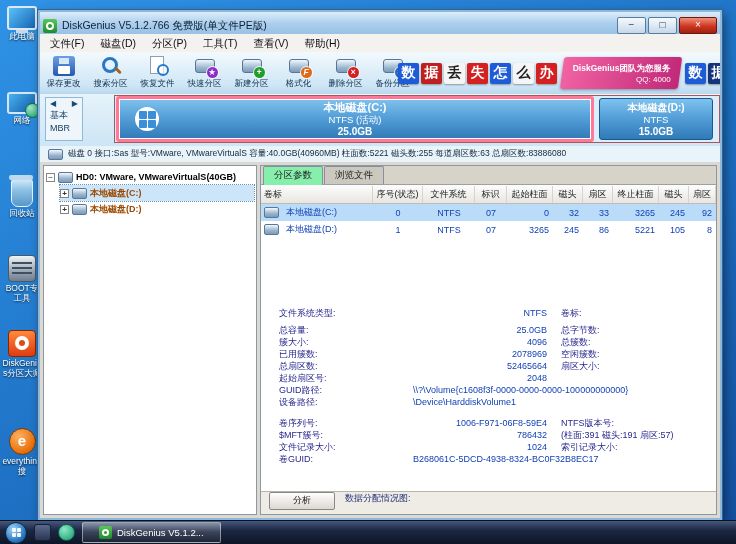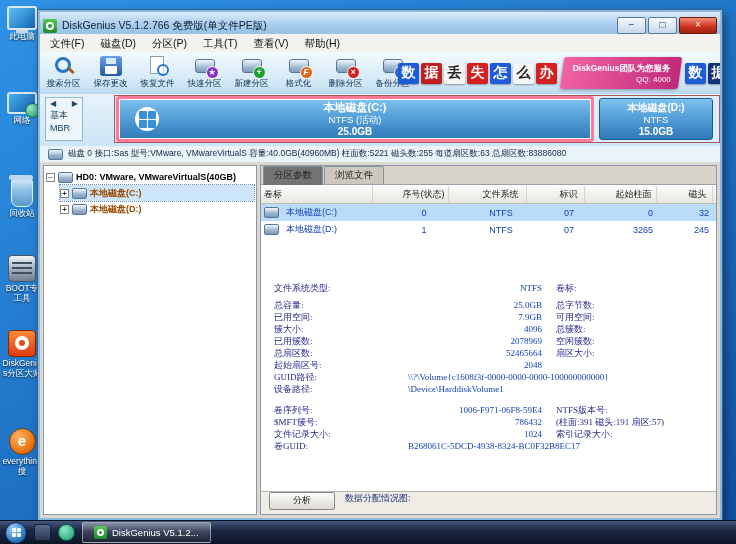--- a/index.html
+++ b/index.html
@@ -102,32 +102,32 @@
   .tree{width:214px;box-sizing:border-box;background:#fff;border:1px solid #8a99a8;padding:3px 2px;overflow:hidden;flex:none;}
   .trow{display:flex;align-items:center;gap:3px;line-height:16px;white-space:nowrap;font-size:9px;}
   .trow.child{margin-left:14px;color:#9a4a00;font-weight:bold;}
   .trow.child.sel{background:#cde5f8;outline:1px dotted #6890b8;}
   .expand{width:9px;height:9px;box-sizing:border-box;border:1px solid #848484;background:#fff;font-size:8px;line-height:7px;text-align:center;color:#333;flex:none;}
   .rootlbl{font-weight:bold;color:#000;}
 
   .rightpanel{flex:1;margin-left:3px;border:1px solid #8a99a8;background:#efece6;display:flex;flex-direction:column;position:relative;overflow:hidden;}
   .tabstrip{height:18px;background:#d8d3c8;display:flex;align-items:flex-end;gap:1px;padding-left:2px;border-bottom:1px solid #98a0a8;flex:none;}
   .tab{font-size:9.5px;padding:2px 10px;border:1px solid #8890a0;border-bottom:none;background:#cdc8bd;color:#222;border-radius:2px 2px 0 0;}
-  .tab.active{background:#737373;position:relative;top:1px;padding-bottom:3px;}
+  .tab.active{background:#86efac;position:relative;top:1px;padding-bottom:3px;}
   .pcontent{flex:1;background:#fff;overflow:hidden;}
-  .pgrid{display:grid;grid-template-columns:112px 50px 52px 32px 46px 30px 30px 46px 30px 1fr;align-items:center;gap:26px;}
+  .pgrid{display:grid;grid-template-columns:112px 50px 52px 32px 46px 30px 30px 46px 30px 1fr;align-items:center;}
   .phead{height:18px;background:linear-gradient(#fdfdfd,#e8e6e0);border-bottom:1px solid #c0bcb4;font-size:9px;color:#222;}
   .phead span{padding:0 3px;border-right:1px solid #d8d4cc;line-height:17px;text-align:center;white-space:nowrap;overflow:hidden;}
   .phead span:first-child{text-align:left;}
   .prow{height:17px;font-size:9px;}
   .prow span{padding:0 4px;color:#1242b8;white-space:nowrap;overflow:hidden;text-align:right;}
   .prow span.c{text-align:center;}
   .prow .name{display:flex;align-items:center;gap:3px;text-align:left;color:#a85400;padding-left:3px;}
   .prow.sel{background:#badcf8;}
-  .details{margin-top:45px;padding:0 13px;font-size:9px;font-family:Liberation Serif, serif;}
+  .details{margin-top:70px;padding:0 18px;font-size:9px;}
   .drow{display:grid;grid-template-columns:100px 168px 1fr;line-height:11px;margin-bottom:1px;}
   .drow .dl{color:#28288e;white-space:nowrap;}
   .drow .dv{text-align:right;color:#0f3fb4;white-space:nowrap;}
   .drow .d2{padding-left:14px;color:#28288e;white-space:nowrap;}
   .drow.wide{grid-template-columns:100px 1fr;}
   .drow.wide .dv{text-align:left;padding-left:34px;}
   .drow.gb{margin-bottom:6px;}
   .drow.gt{margin-top:10px;}
   .pfooter{position:absolute;left:0;right:0;bottom:0;height:22px;background:#efece6;border-top:1px solid #b8b4ac;
     display:flex;align-items:flex-start;gap:10px;padding-left:8px;}
@@ -139,21 +139,21 @@
   .taskbar{position:absolute;left:0;bottom:0;width:736px;height:24px;box-sizing:border-box;
     background:linear-gradient(#46587e,#1c2742 40%,#0d1527);border-top:1px solid #091020;
     display:flex;align-items:center;gap:7px;padding-left:5px;}
   .orb{width:20px;height:20px;border-radius:50%;border:1px solid #0a2850;flex:none;
     background:radial-gradient(circle at 35% 30%,#9fd4f8,#2f7cc4 60%,#123f78);display:grid;place-content:center;}
   .orb .flag{display:grid;grid-template-columns:4px 4px;grid-template-rows:4px 4px;gap:1px;}
   .orb .flag i{background:#fff;opacity:.92;border-radius:1px;}
   .qicon{width:15px;height:15px;border-radius:3px;flex:none;}
   .q1{background:linear-gradient(#5a6a8c,#2a3652);border:1px solid #141e34;}
   .q2{border-radius:50%;background:radial-gradient(circle at 35% 30%,#8ce8c8,#159a68);border:1px solid #0a6a46;}
-  .taskapp{height:19px;display:flex;align-items:center;gap:5px;padding:0 11px;border-radius:2px;color:#fff;font-size:9.5px;white-space:nowrap;
+  .taskapp{height:19px;display:flex;align-items:center;gap:5px;padding:0 16px;border-radius:2px;color:#fff;font-size:9.5px;white-space:nowrap;
     background:linear-gradient(rgba(255,255,255,.38),rgba(255,255,255,.14) 50%,rgba(255,255,255,.06));border:1px solid rgba(255,255,255,.45);}
   .taskapp .dgicon{width:13px;height:13px;}
 </style>
 </head>
 <body>
 
 <div class="screen">
 
   <div class="dicon" style="top:6px">
     <div class="art art-computer"></div>
@@ -194,26 +194,26 @@
       <span class="menu-item">文件(F)</span>
       <span class="menu-item">磁盘(D)</span>
       <span class="menu-item">分区(P)</span>
       <span class="menu-item">工具(T)</span>
       <span class="menu-item">查看(V)</span>
       <span class="menu-item">帮助(H)</span>
     </div>
 
     <div class="toolbar">
       <div class="tb-btn">
+        <div class="ticon save"></div>
+        <div class="tlbl">保存更改</div>
+      </div>
+      <div class="tb-btn">
         <div class="ticon search"></div>
         <div class="tlbl">搜索分区</div>
-      </div>
-      <div class="tb-btn">
-        <div class="ticon save"></div>
-        <div class="tlbl">保存更改</div>
       </div>
       <div class="tb-btn">
         <div class="ticon recover"></div>
         <div class="tlbl">恢复文件</div>
       </div>
       <div class="tb-btn">
         <div class="ticon">
             <i class="base"></i>
             <i class="badge bg-quick">★</i>
           </div>
@@ -378,25 +378,20 @@
                 <span class="dl">文件系统类型:</span>
                 <span class="dv">NTFS</span>
                 <span class="d2">卷标:</span>
               </div>
             <div class="drow">
                 <span class="dl">总容量:</span>
                 <span class="dv">25.0GB</span>
                 <span class="d2">总字节数:</span>
               </div>
             <div class="drow">
-                <span class="dl">已用空间:</span>
-                <span class="dv">7.9GB</span>
-                <span class="d2">可用空间:</span>
-              </div>
-            <div class="drow">
                 <span class="dl">簇大小:</span>
                 <span class="dv">4096</span>
                 <span class="d2">总簇数:</span>
               </div>
             <div class="drow">
                 <span class="dl">已用簇数:</span>
                 <span class="dv">2078969</span>
                 <span class="d2">空闲簇数:</span>
               </div>
             <div class="drow">

